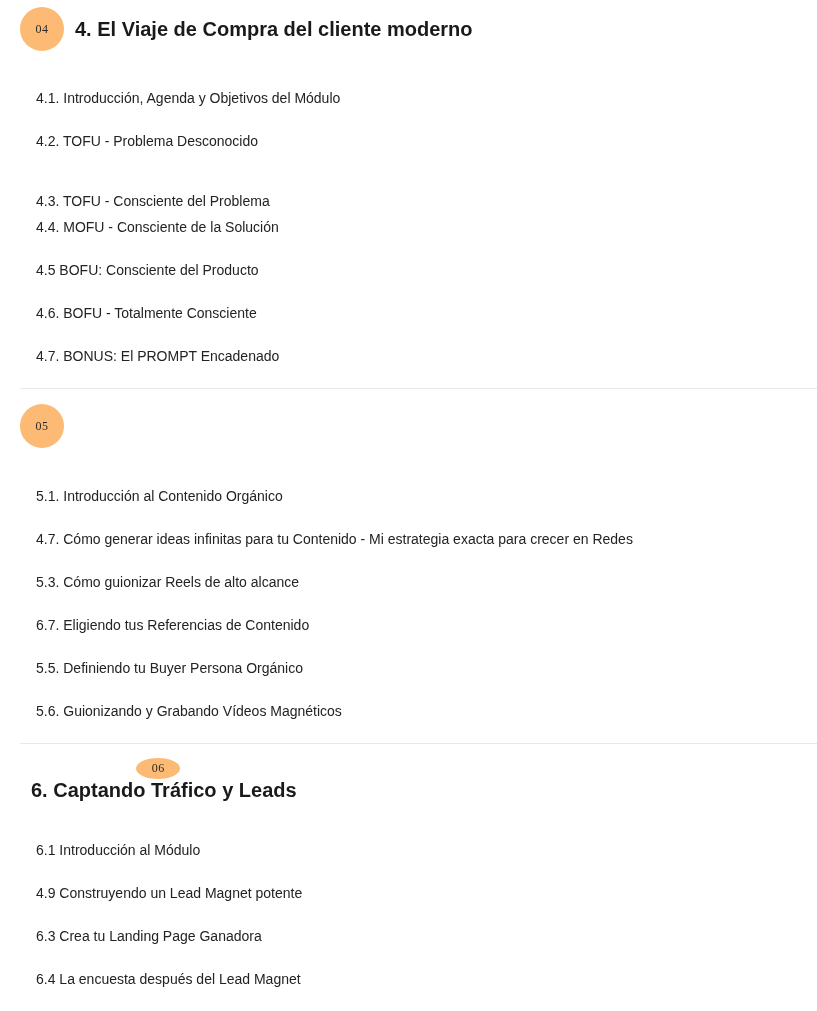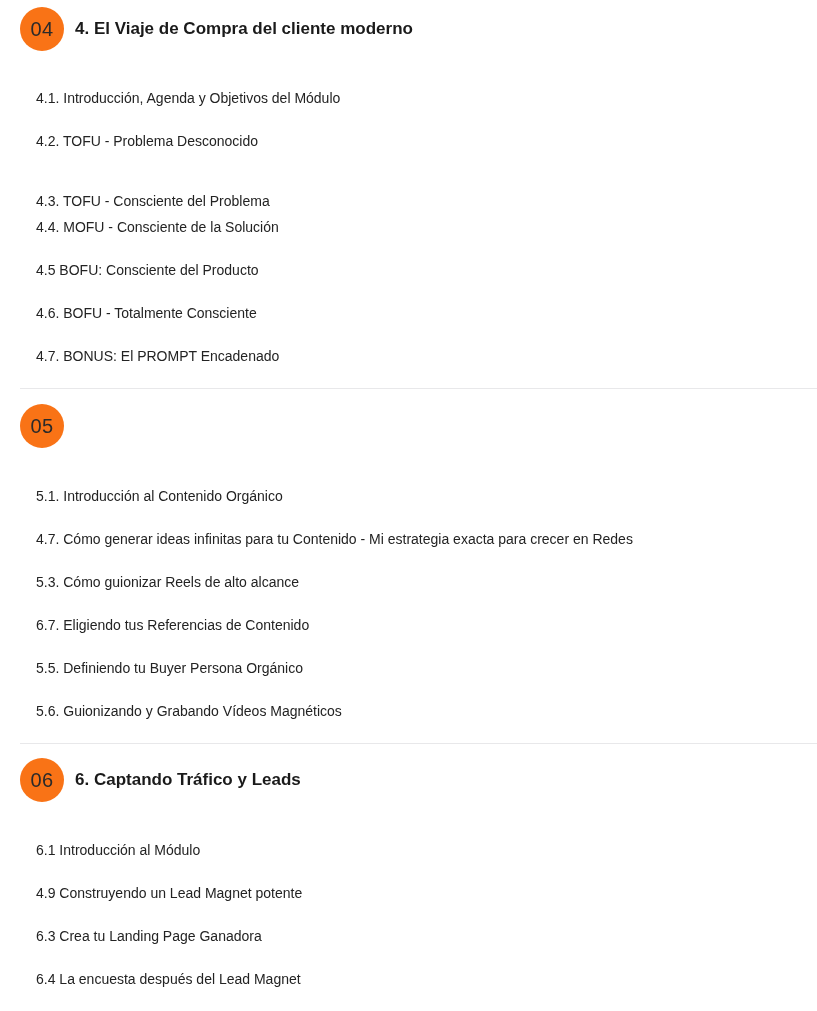--- a/index.html
+++ b/index.html
@@ -28,32 +28,33 @@
       position: absolute;
       left: 20px;
       display: flex;
       align-items: center;
       height: 44px;
     }
     .badge {
       width: 44px;
       height: 44px;
       border-radius: 50%;
-      background: #f97316;
+      background: #fdba74;
       display: flex;
       align-items: center;
       justify-content: center;
-      font-size: 20px;
+      font-size: 12px;
       color: #2a2a2a;
       letter-spacing: 0.5px;
       box-sizing: border-box;
+      font-family: Liberation Serif, serif;
     }
     .module-title {
       margin-left: 11px;
-      font-size: 17px;
+      font-size: 20px;
       font-weight: bold;
       color: #1a1a1a;
       white-space: nowrap;
     }
     .lesson {
       position: absolute;
       left: 36px;
       font-size: 14px;
       color: #232323;
       white-space: nowrap;
@@ -98,21 +99,21 @@
     <div class="lesson" style="top:528px;">4.7. Cómo generar ideas infinitas para tu Contenido - Mi estrategia exacta para crecer en Redes</div>
     <div class="lesson" style="top:571px;">5.3. Cómo guionizar Reels de alto alcance</div>
     <div class="lesson" style="top:614px;">6.7. Eligiendo tus Referencias de Contenido</div>
     <div class="lesson" style="top:657px;text-align:center;">5.5. Definiendo tu Buyer Persona Orgánico</div>
     <div class="lesson" style="top:700px;">5.6. Guionizando y Grabando Vídeos Magnéticos</div>
   </div>
 
   <div class="divider" style="top:743px;"></div>
 
   <div class="module">
-    <div class="module-header" style="top:758px;">
+    <div class="module-header" style="top:758px;flex-direction:column;">
       <div class="badge">06</div>
       <div class="module-title">6. Captando Tráfico y Leads</div>
     </div>
     <div class="lesson" style="top:839px;">6.1 Introducción al Módulo</div>
     <div class="lesson" style="top:882px;">4.9 Construyendo un Lead Magnet potente</div>
     <div class="lesson" style="top:925px;">6.3 Crea tu Landing Page Ganadora</div>
     <div class="lesson" style="top:968px;">6.4 La encuesta después del Lead Magnet</div>
   </div>
 
 </div>

